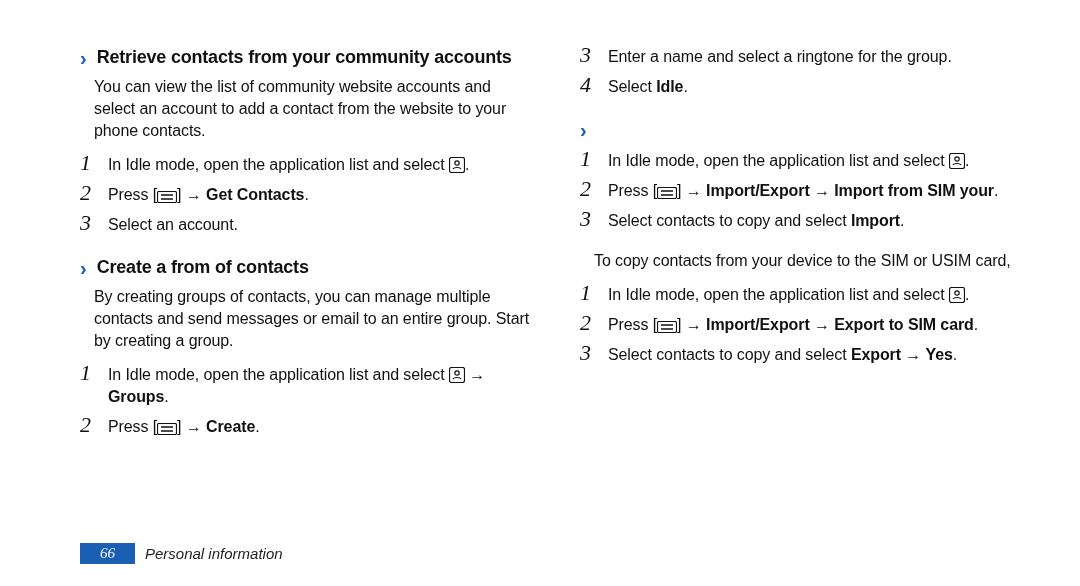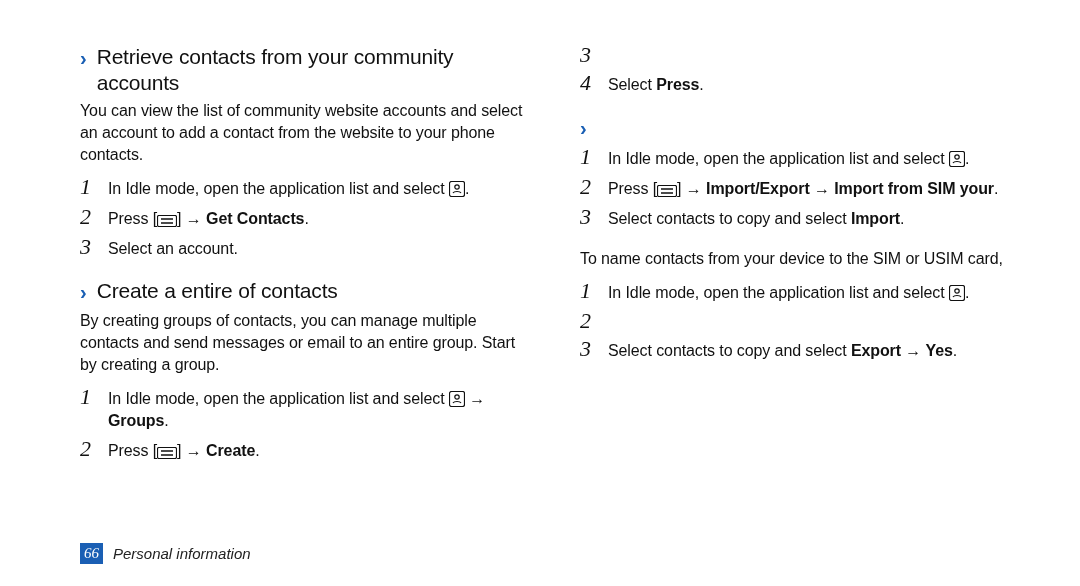--- a/index.html
+++ b/index.html
@@ -35,29 +35,29 @@
     margin-bottom: 4px;
   }
   .chev {
     color: #1a5fb4;
     font-size: 20px;
     font-weight: 900;
     line-height: 28px;
     flex-shrink: 0;
   }
   .sec-title {
-    font-size: 21px;
-    font-weight: 400;
+    font-size: 18px;
+    font-weight: 700;
     line-height: 26px;
     letter-spacing: -0.2px;
   }
   .sec-intro {
     font-size: 16px;
     line-height: 22px;
-    margin: 4px 0 10px 0;
+    margin: 4px 0 10px 14px;
     letter-spacing: -0.1px;
   }
   .steps {
     list-style: none;
     padding: 0;
     margin: 0 0 18px 0;
   }
   .step {
     display: flex;
     align-items: baseline;
@@ -93,21 +93,21 @@
     display: flex;
     align-items: center;
     gap: 10px;
   }
   .page-num {
     background: #1a5fb4;
     color: #fff;
     font-style: italic;
     font-family: Georgia, serif;
     font-size: 15px;
-    padding: 2px 4px;
+    padding: 2px 20px;
   }
   .footer-title {
     font-style: italic;
     font-family: Liberation Sans, sans-serif;
     font-size: 15px;
     color: #222;
   }
 </style>
 </head>
 <body>
@@ -157,21 +157,21 @@
         <div class="step">
           <span class="num">3</span>
           <span class="step-text">Select an account.</span>
         </div>
       </div>
     </div>
 
     <div class="section">
       <div class="sec-head">
         <span class="chev">›</span>
-        <span class="sec-title">Create a entire of contacts</span>
+        <span class="sec-title">Create a from of contacts</span>
       </div>
       <div class="sec-intro">By creating groups of contacts, you can manage multiple contacts and send messages or email to an entire group. Start by creating a group.</div>
       <div class="steps">
         <div class="step">
           <span class="num">1</span>
           <span class="step-text">
             <span>In Idle mode, open the application list and select </span><span class="icon"><svg width="16" height="16">
                   <use href="#contacts-icon"></use>
                 </svg></span><span> → </span><b>Groups</b><span>.</span>
           </span>
@@ -187,25 +187,26 @@
       </div>
     </div>
 
   </div>
 
   <div class="col">
 
     <div class="steps">
       <div class="step">
         <span class="num">3</span>
+        <span class="step-text">Enter a name and select a ringtone for the group.</span>
       </div>
       <div class="step">
         <span class="num">4</span>
         <span class="step-text">
-          <span>Select </span><b>Press</b><span>.</span>
+          <span>Select </span><b>Idle</b><span>.</span>
         </span>
       </div>
     </div>
 
     <div class="section">
       <div class="sec-head">
         <span class="chev">›</span>
       </div>
       <div class="steps">
         <div class="step">
@@ -225,32 +226,37 @@
           </span>
         </div>
         <div class="step">
           <span class="num">3</span>
           <span class="step-text">
             <span>Select contacts to copy and select </span><b>Import</b><span>.</span>
           </span>
         </div>
       </div>
 
-      <div class="sec-intro">To name contacts from your device to the SIM or USIM card,</div>
+      <div class="sec-intro">To copy contacts from your device to the SIM or USIM card,</div>
       <div class="steps">
         <div class="step">
           <span class="num">1</span>
           <span class="step-text">
             <span>In Idle mode, open the application list and select </span><span class="icon"><svg width="16" height="16">
                   <use href="#contacts-icon"></use>
                 </svg></span><span>.</span>
           </span>
         </div>
         <div class="step">
           <span class="num">2</span>
+          <span class="step-text">
+            <span>Press [</span><span class="icon"><svg width="20" height="12">
+                  <use href="#menu-icon"></use>
+                </svg></span><span>] → </span><b>Import/Export</b><span> → </span><b>Export to SIM card</b><span>.</span>
+          </span>
         </div>
         <div class="step">
           <span class="num">3</span>
           <span class="step-text">
             <span>Select contacts to copy and select </span><b>Export</b><span> → </span><b>Yes</b><span>.</span>
           </span>
         </div>
       </div>
     </div>
 

